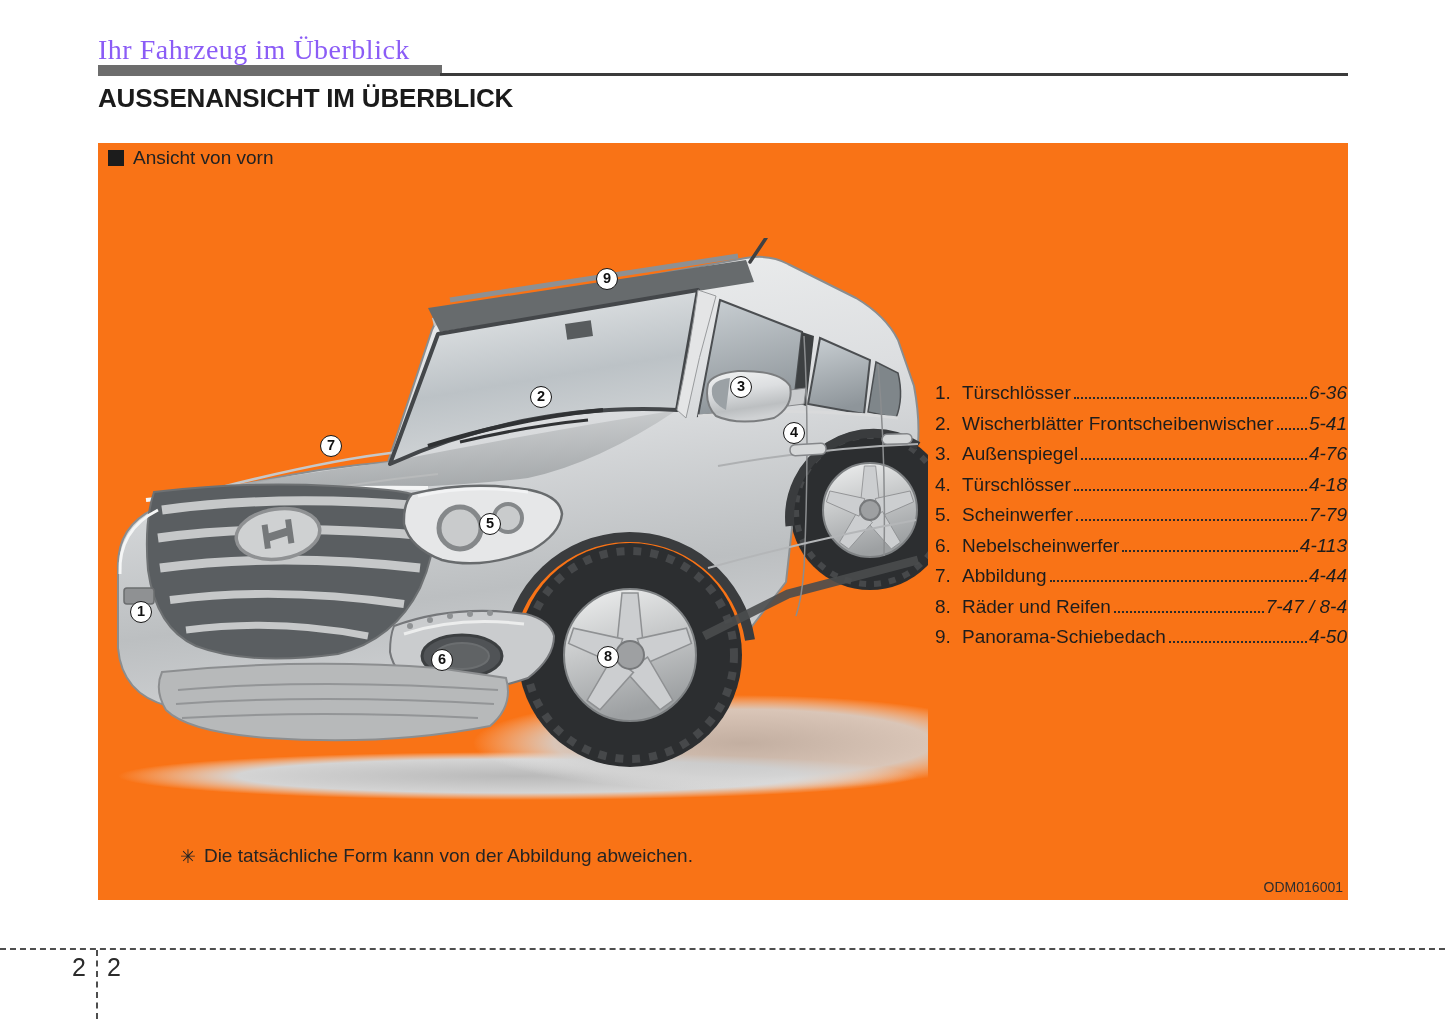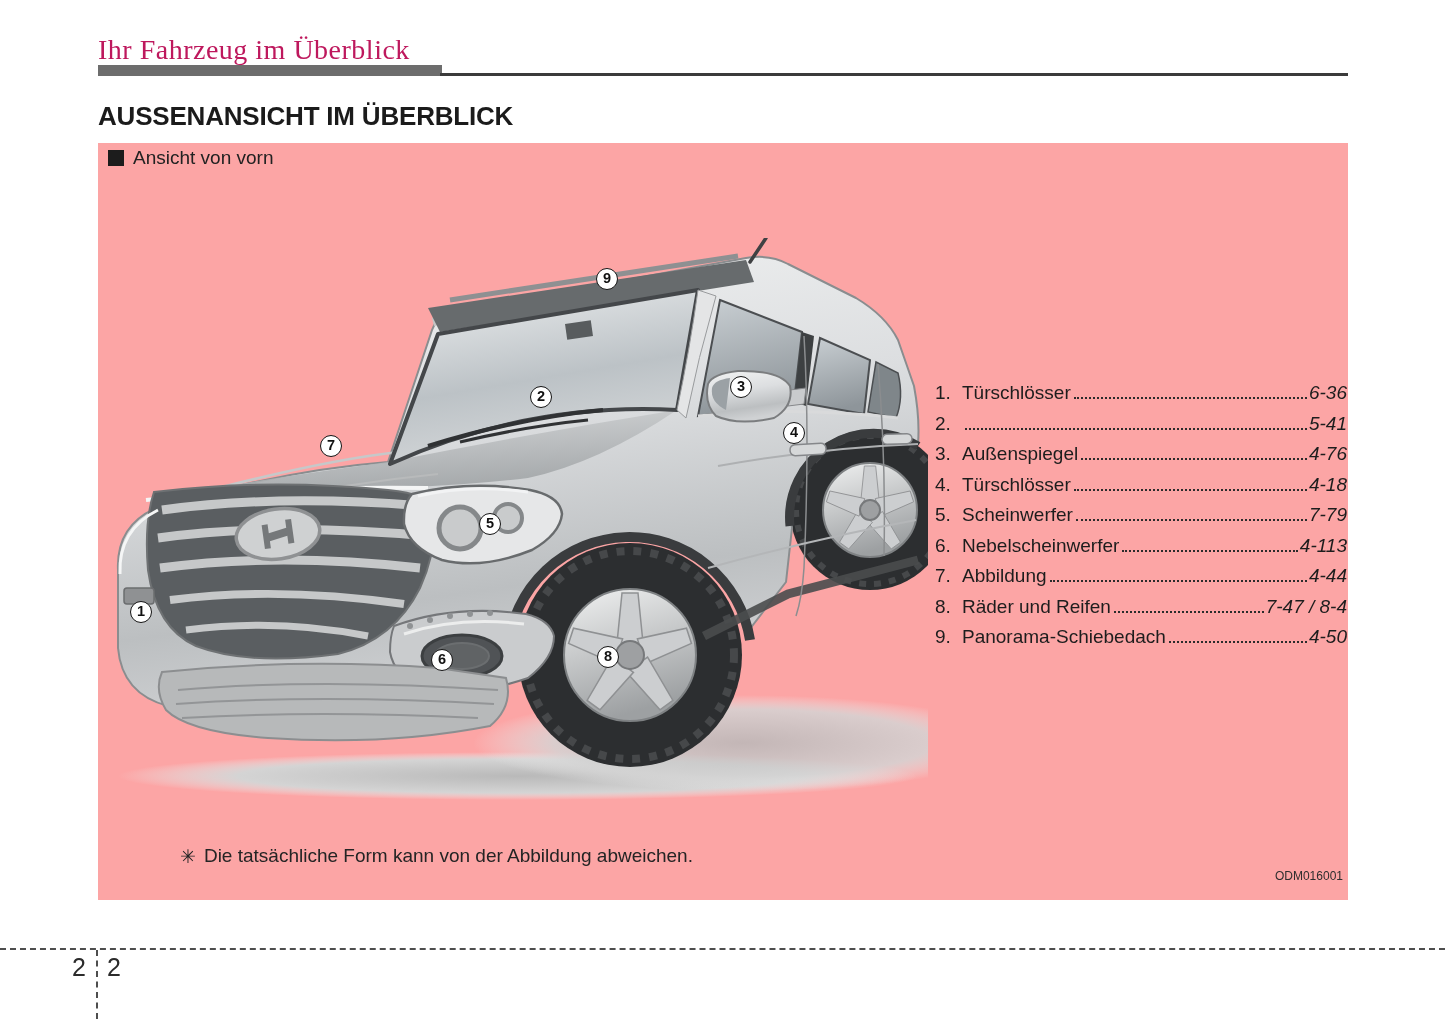--- a/index.html
+++ b/index.html
@@ -2,30 +2,30 @@
 <html><head>
 <meta charset="utf-8">
 <style>
   * { margin:0; padding:0; box-sizing:border-box; }
   html,body { width:1445px; height:1019px; background:#ffffff; overflow:hidden;
               font-family:"Liberation Sans","DejaVu Sans",sans-serif; }
   .page { position:relative; width:1445px; height:1019px; background:#ffffff; }
 
   
   .chapter-title { position:absolute; left:98px; top:34px; font-family:"Liberation Serif","DejaVu Serif",serif;
-                   font-size:28px; color:#be185d; letter-spacing:0.5px; }
+                   font-size:28px; color:#8b5cf6; letter-spacing:0.5px; }
   .header-bar  { position:absolute; left:98px; top:65px; width:344px; height:11px; background:#6d6d6d; }
   .header-rule { position:absolute; left:440px; top:73px; width:908px; height:3px; background:#3b3b3b; }
 
   
-  .section-title { position:absolute; left:98px; top:101px; font-size:26px; font-weight:bold;
+  .section-title { position:absolute; left:98px; top:83px; font-size:26px; font-weight:bold;
                    color:#1b1b1b; letter-spacing:-0.2px; }
 
   
-  .figure-box { position:absolute; left:98px; top:143px; width:1250px; height:757px; background:#fca5a5; }
+  .figure-box { position:absolute; left:98px; top:143px; width:1250px; height:757px; background:#f97316; }
   .view-label { position:absolute; left:10px; top:4px; display:flex; align-items:center; gap:9px;
                 font-size:19px; color:#222; }
   .square-bullet { width:16px; height:16px; background:#1c1c1c; display:inline-block; }
 
   .car-svg { position:absolute; left:0px; top:95px; width:830px; height:570px; }
 
   
   .callout { position:absolute; width:22px; height:22px; border:1.5px solid #141414; border-radius:50%;
              background:#ffffff; font-size:14.5px; font-weight:bold; color:#111;
              text-align:center; line-height:19px; }
@@ -33,21 +33,21 @@
   
   .parts-list { position:absolute; left:837px; top:239px; width:412px; }
   .parts-row  { display:flex; align-items:baseline; height:30.5px; font-size:19px; color:#1d1d1d; white-space:nowrap; }
   .parts-num   { width:27px; flex:none; }
   .parts-label { flex:none; }
   .dot-leader  { flex:1 1 auto; min-width:10px; border-bottom:2.5px dotted #2b2b2b; margin:0 2px 4px 3px; }
   .parts-page  { flex:none;font-style:italic; }
 
   
   .figure-note { position:absolute; left:82px; top:702px; font-size:19px; color:#242424; display:flex; gap:8px; }
-  .image-code  { position:absolute; right:5px; bottom:17px; font-size:12px; color:#2e2e2e; }
+  .image-code  { position:absolute; right:5px; bottom:5px; font-size:14px; color:#2e2e2e; }
 
   
   .footer-dash-h { position:absolute; left:0; top:948px; width:1445px; border-top:2px dashed #4e4e4e; }
   .footer-dash-v { position:absolute; left:96px; top:950px; height:69px; border-left:2px dashed #4e4e4e; }
   .chapter-num { position:absolute; left:66px; top:953px; width:26px; text-align:center;
                  font-size:25px; color:#2b2b2b; }
   .page-num    { position:absolute; left:101px; top:953px; width:26px; text-align:center;
                  font-size:25px; color:#2b2b2b; }
 </style>
 </head>
@@ -255,20 +255,21 @@
 
     <div class="parts-list">
       <div class="parts-row">
         <span class="parts-num">1.</span>
         <span class="parts-label">Türschlösser</span>
         <span class="dot-leader"></span>
         <span class="parts-page">6-36</span>
       </div>
       <div class="parts-row">
         <span class="parts-num">2.</span>
+        <span class="parts-label">Wischerblätter Frontscheibenwischer</span>
         <span class="dot-leader"></span>
         <span class="parts-page">5-41</span>
       </div>
       <div class="parts-row">
         <span class="parts-num">3.</span>
         <span class="parts-label">Außenspiegel</span>
         <span class="dot-leader"></span>
         <span class="parts-page">4-76</span>
       </div>
       <div class="parts-row">

